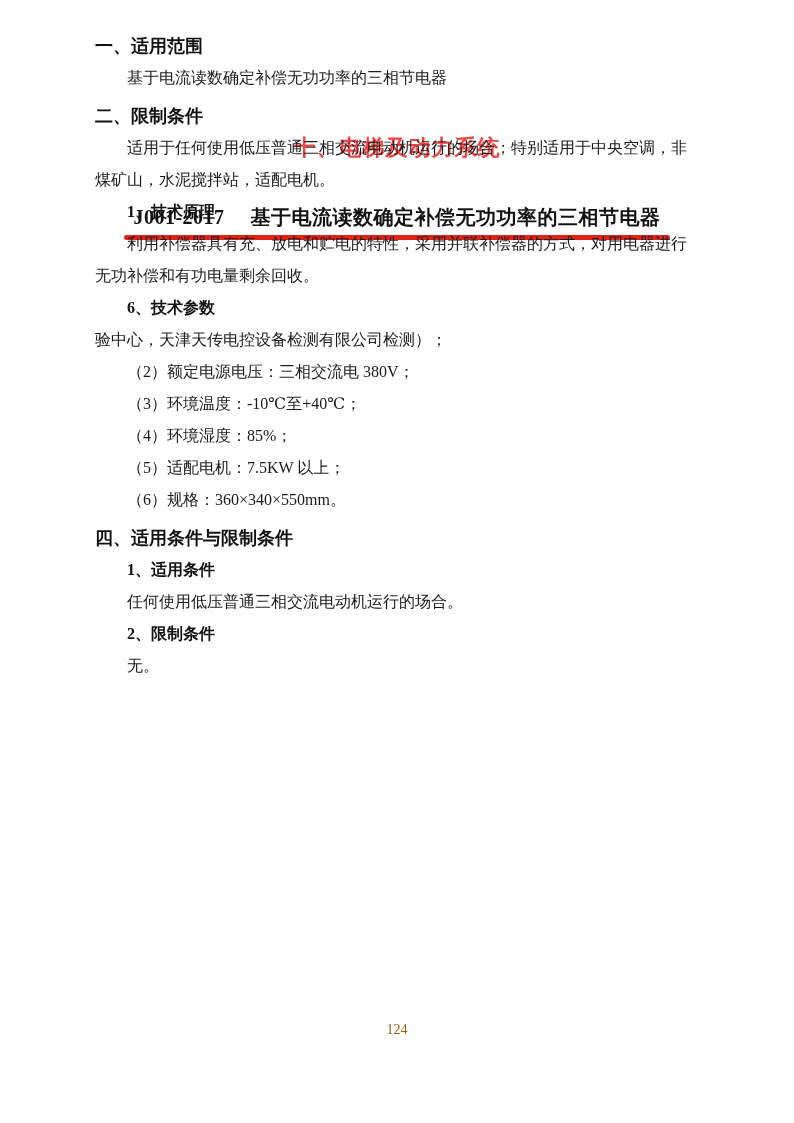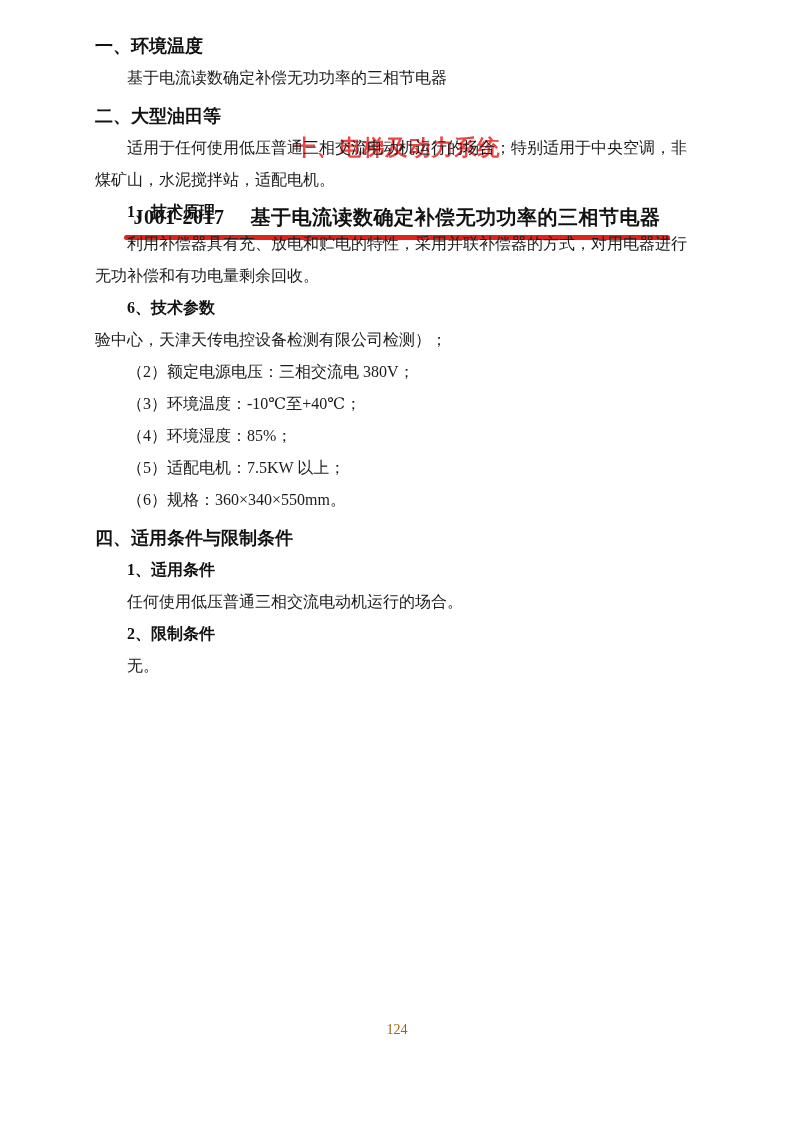--- a/index.html
+++ b/index.html
@@ -108,24 +108,24 @@
   <div>
     <div class="entry-title">
       <span class="entry-code">J001-2017</span><span class="entry-name">基于电流读数确定补偿无功功率的三相节电器</span>
     </div>
     <div class="red-underline" style="background: rgb(226, 35, 26);"></div>
   </div>
 
   <div class="content">
     <div class="body-block">
 
-      <div class="h-major">一、环境温度</div>
+      <div class="h-major">一、适用范围</div>
       <div class="line indent">基于电流读数确定补偿无功功率的三相节电器</div>
 
-      <div class="h-major gap">二、大型油田等</div>
+      <div class="h-major gap">二、限制条件</div>
       <div class="line indent">适用于任何使用低压普通三相交流电动机运行的场合；特别适用于中央空调，非</div>
       <div class="line">煤矿山，水泥搅拌站，适配电机。</div>
 
       <div class="h-sub">1、技术原理</div>
       <div class="line indent">利用补偿器具有充、放电和贮电的特性，采用并联补偿器的方式，对用电器进行</div>
       <div class="line">无功补偿和有功电量剩余回收。</div>
       <div class="h-sub">6、技术参数</div>
       <div class="line">验中心，天津天传电控设备检测有限公司检测）；</div>
       <div class="line indent">（2）额定电源电压：三相交流电 380V；</div>
       <div class="line indent">（3）环境温度：-10℃至+40℃；</div>

